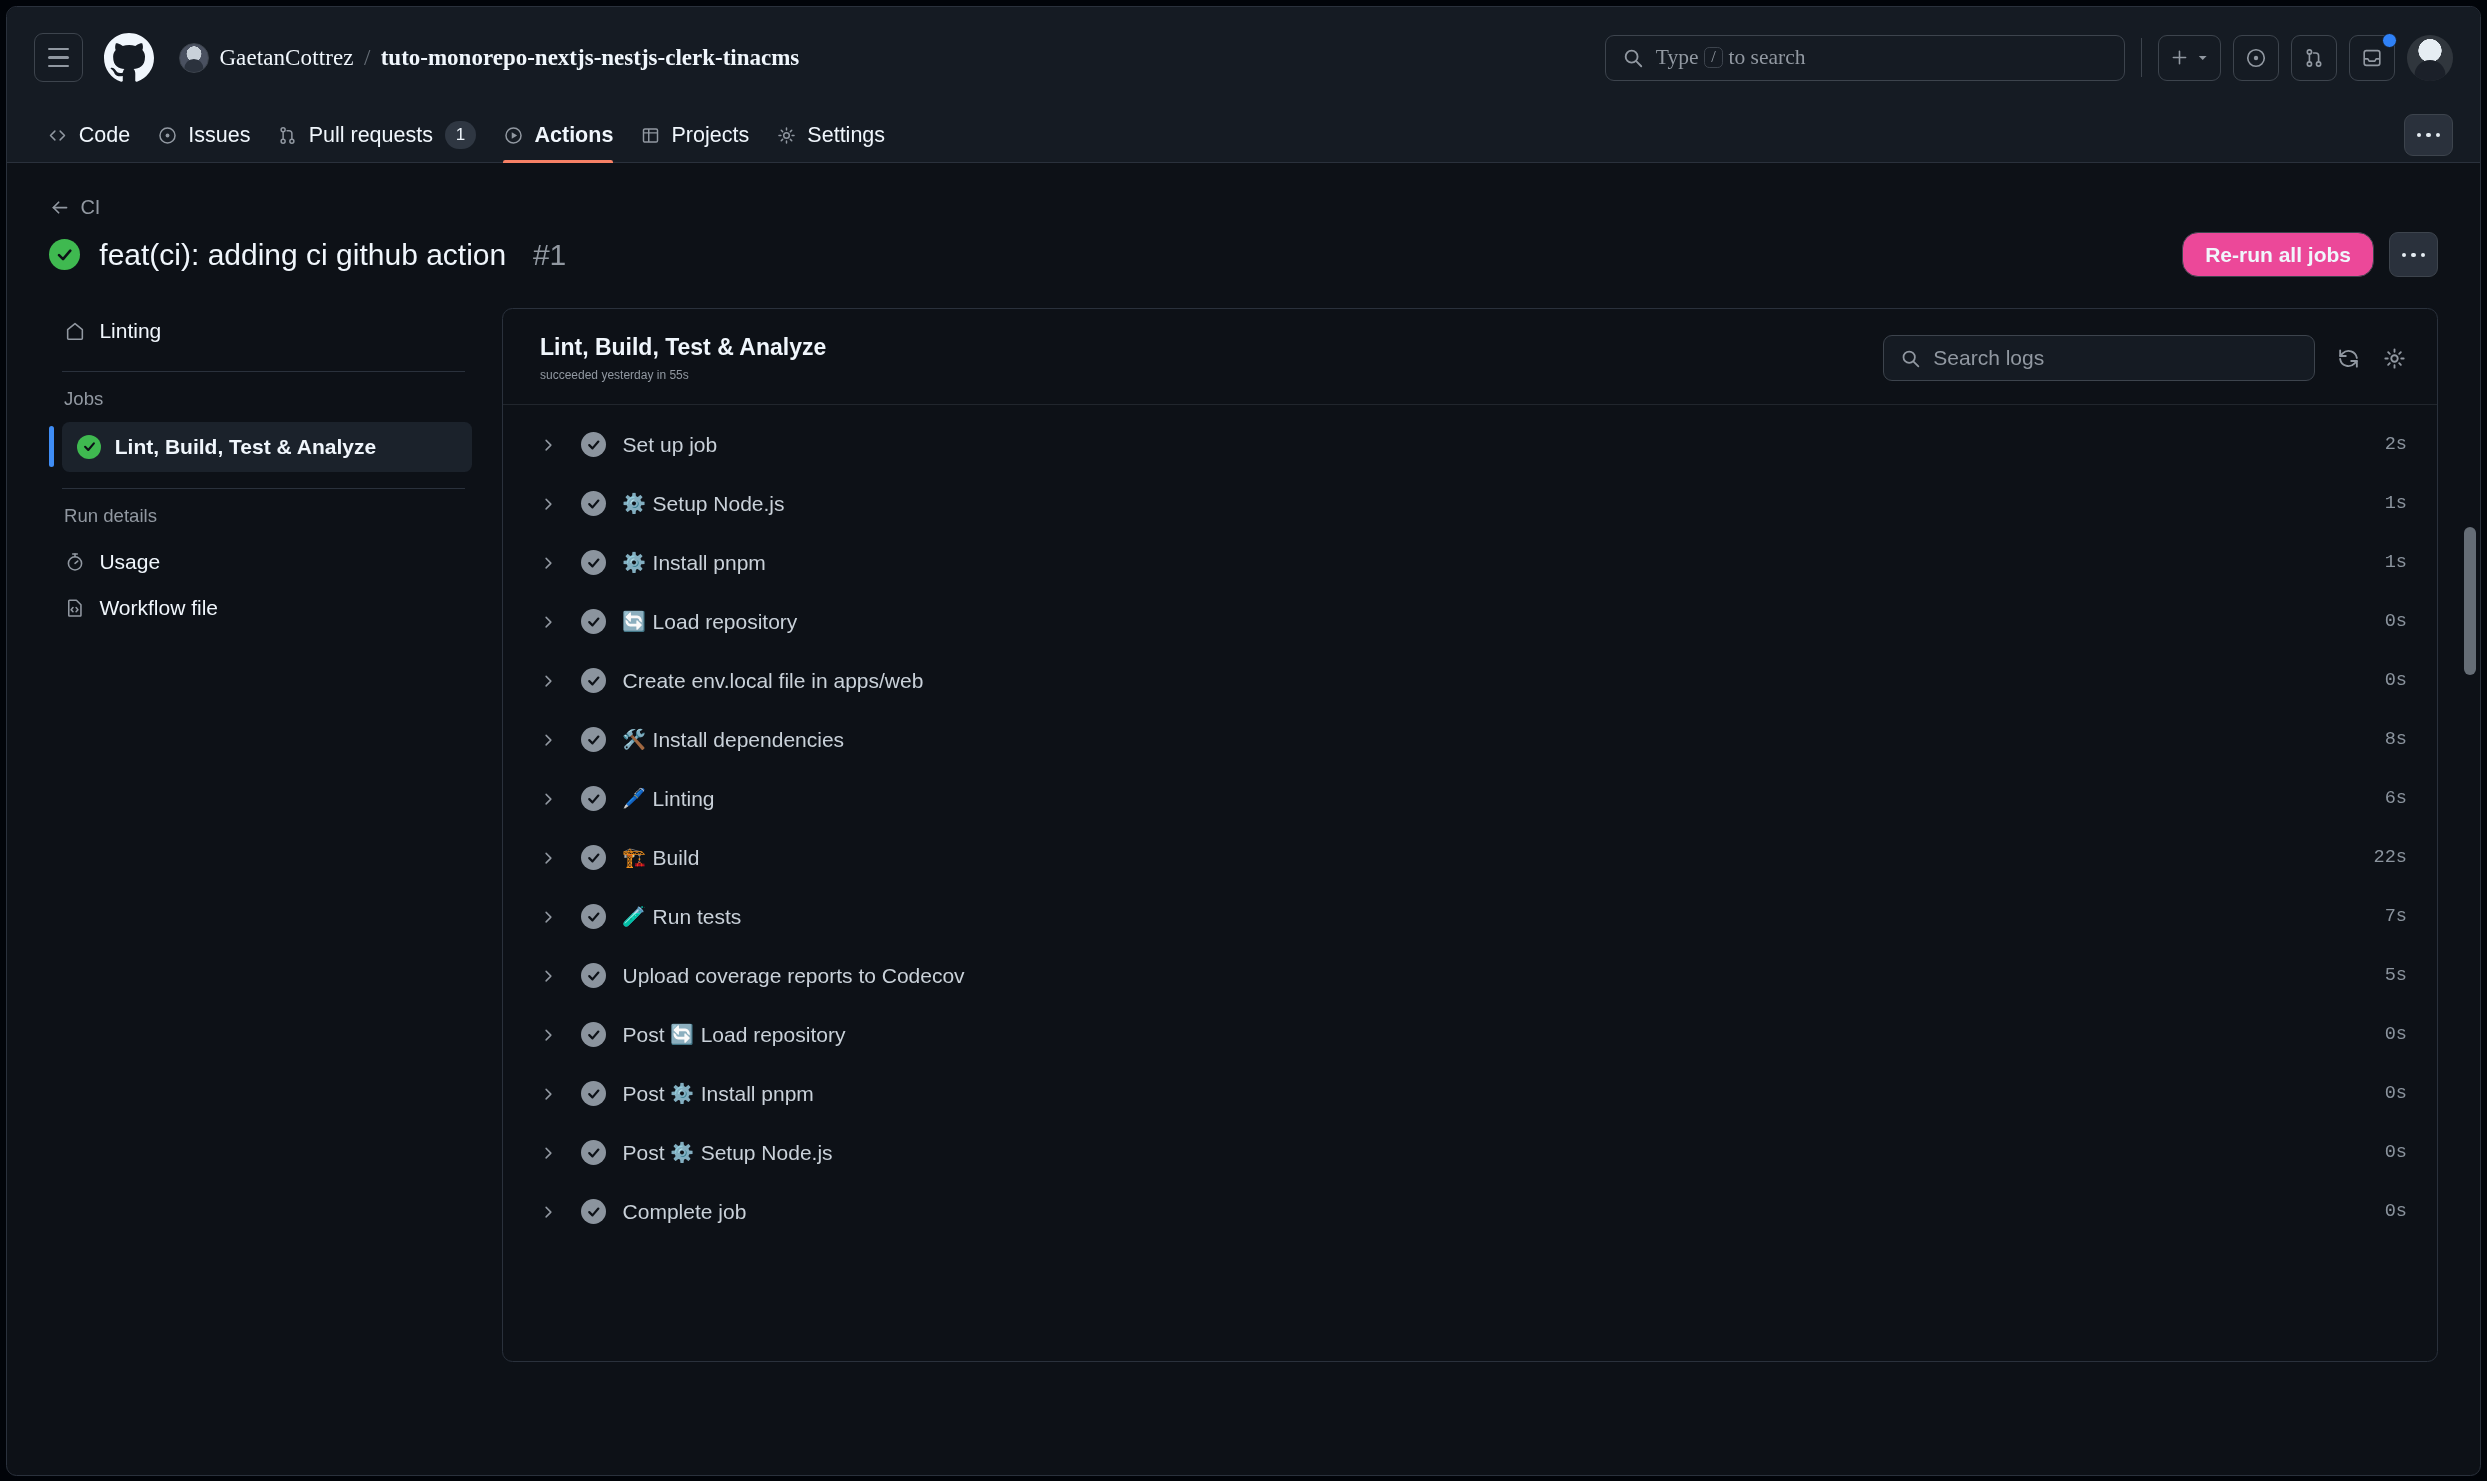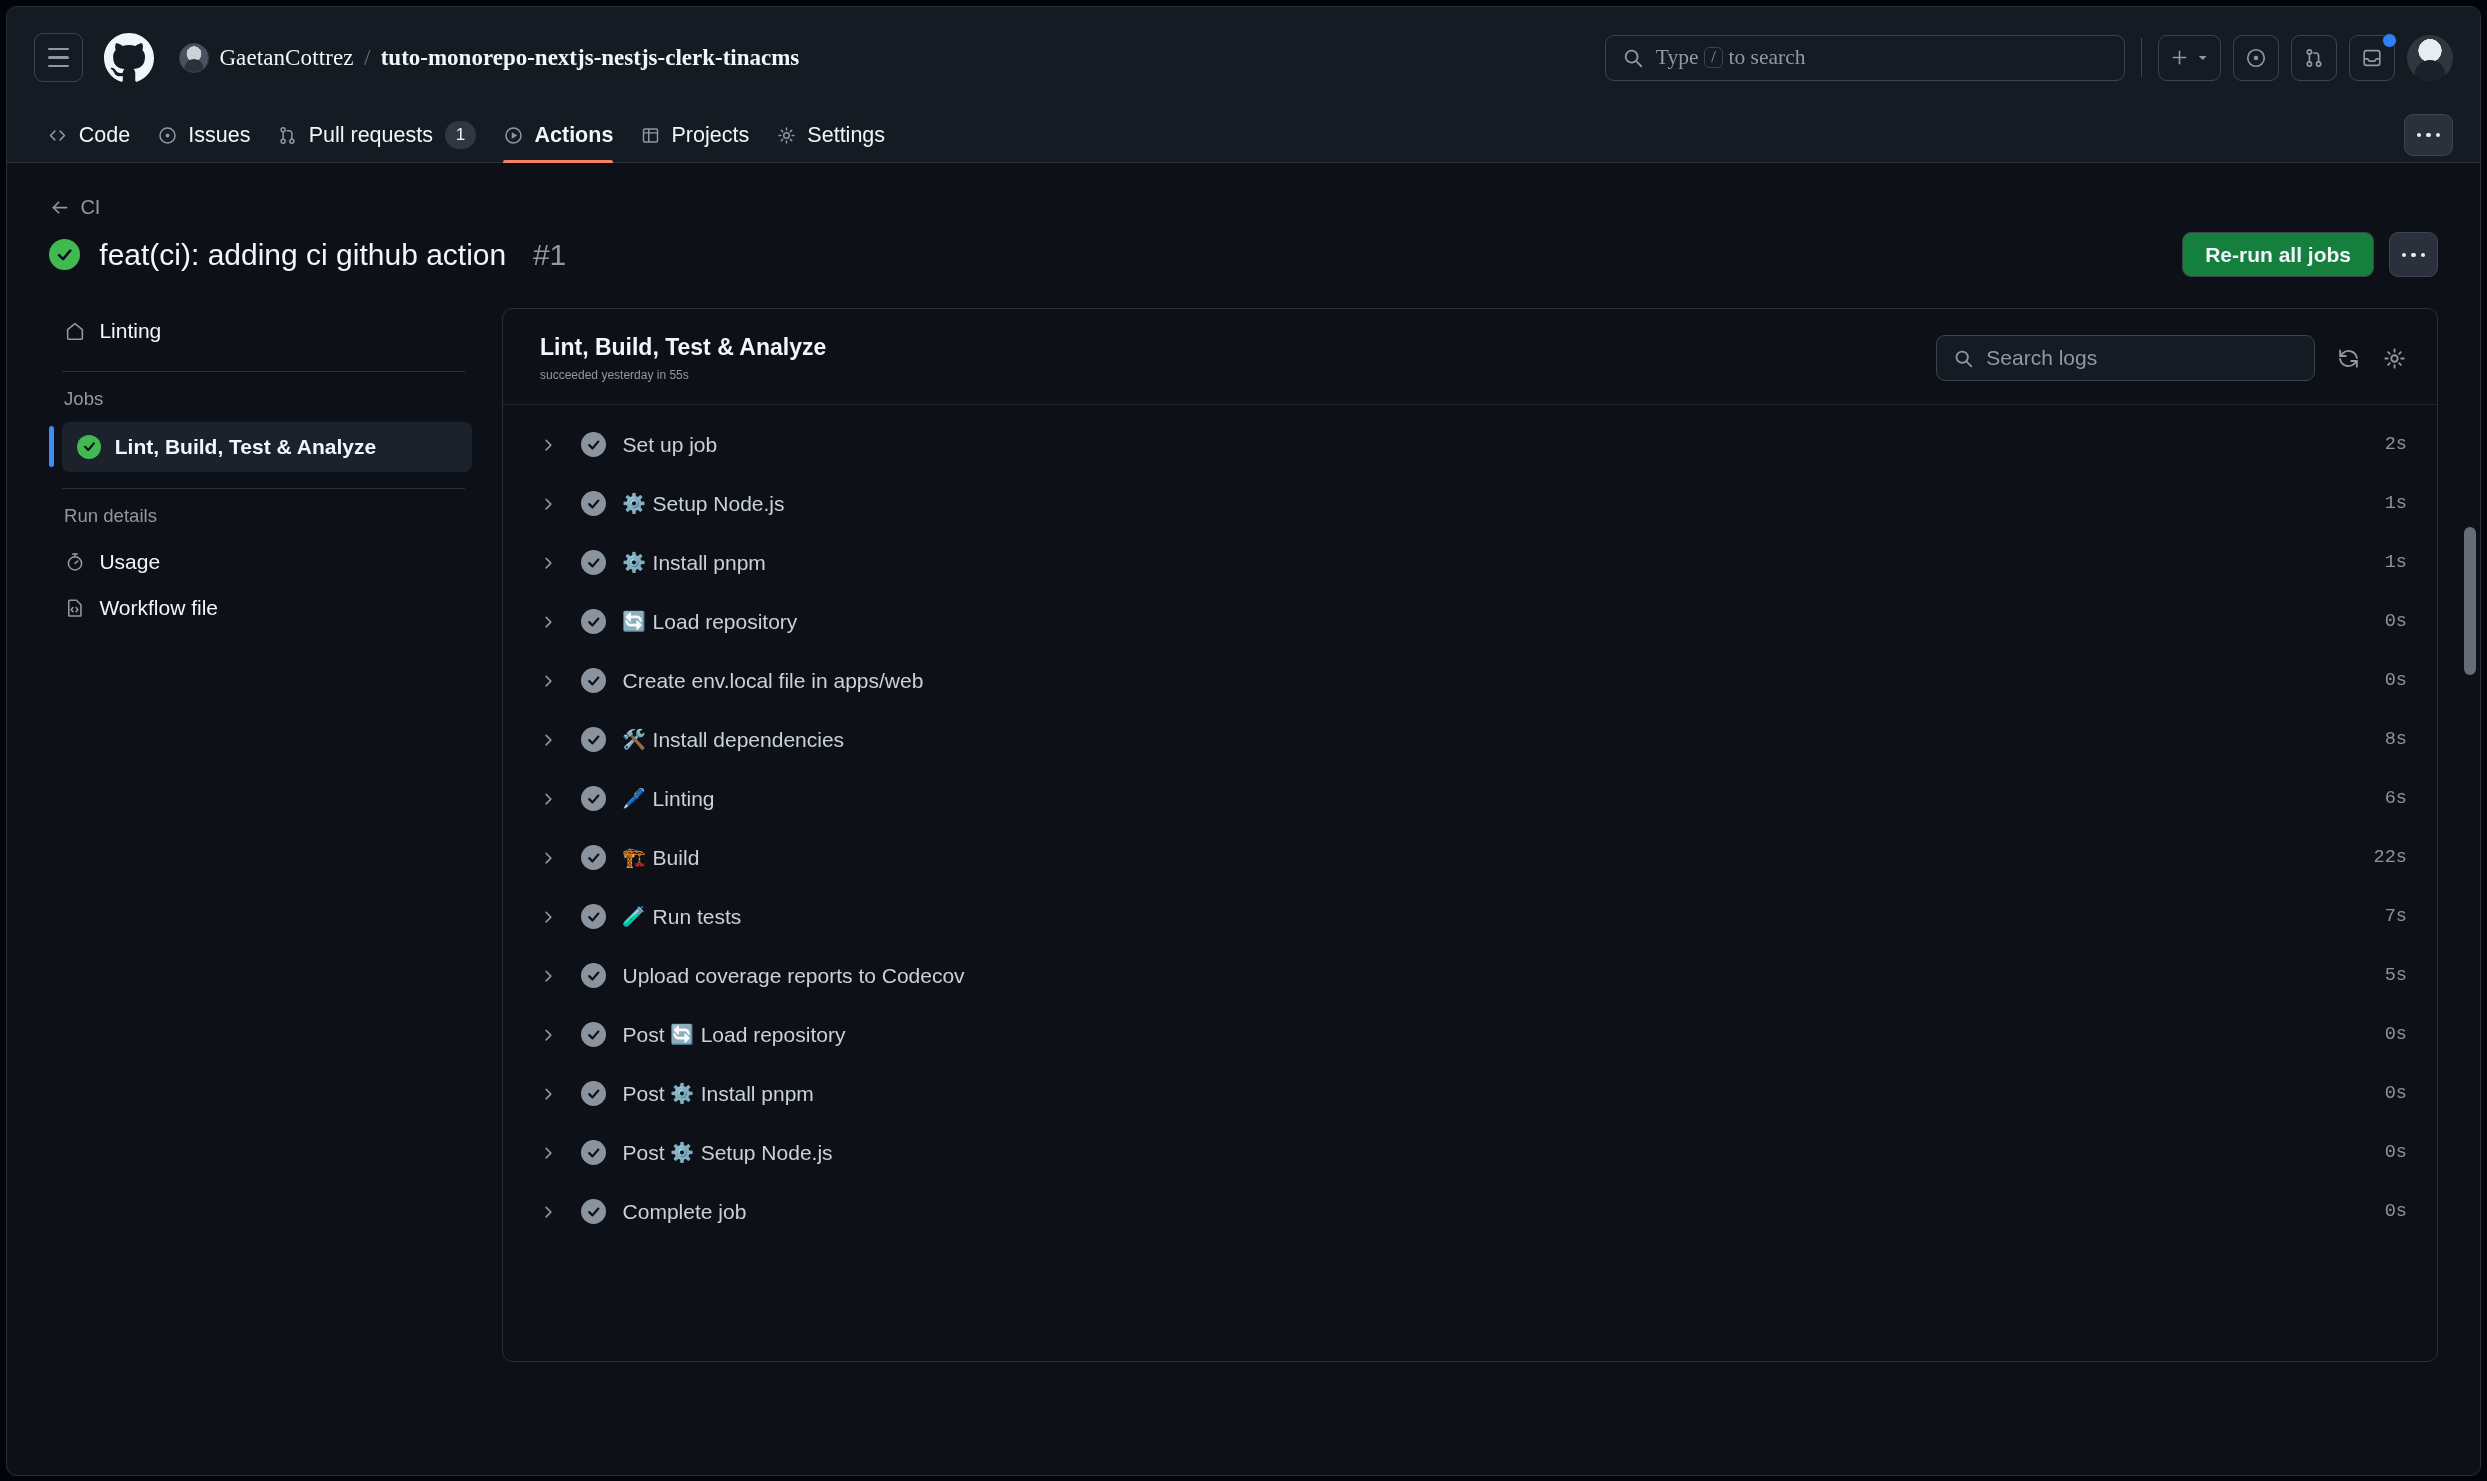--- a/index.html
+++ b/index.html
@@ -126,22 +126,22 @@
   .run-title-row { display: flex; align-items: center; gap: 19.3px; }
   .check-green {
     width: 31px; height: 31px; border-radius: 50%; background: #3fb950;
     display: flex; align-items: center; justify-content: center; flex: none;
   }
   .check-green svg { stroke: #0d1117; stroke-width: 3.2; fill: none; }
   .run-title { font-size: 30px; color: #f0f6fc; font-weight: normal; }
   .run-num { font-size: 30px; color: #9198a1; font-weight: normal; margin-left: 7.4px; }
   .run-actions { margin-left: auto; display: flex; align-items: center; gap: 15px; }
   .btn {
-    height: 45px; padding: 16px 22px; border-radius: 9px;
-    background: #15803d; border: 0.7px solid #3d444d; color: #f0f6fc;
+    height: 45px; padding: 16px 22px; border-radius: 16px;
+    background: #ec4899; border: 0.7px solid #3d444d; color: #f0f6fc;
     font-size: 21px; font-weight: bold; display: flex; align-items: center; cursor: pointer;
     font-family: "Liberation Sans", sans-serif;
   }
   .btn-dots {
     width: 49px; height: 45px; border-radius: 9px;
     background: #2a313c; border: 0.7px solid #3d444d;
     display: flex; align-items: center; justify-content: center; gap: 5.2px; cursor: pointer;
   }
   .btn-dots i { width: 4.5px; height: 4.5px; border-radius: 50%; background: #e6edf3; display: block; }
 
@@ -183,21 +183,21 @@
   }
   .log-head {
     display: flex; align-items: center;
     padding: 25px 30px 22px 37px;
     border-bottom: 0.7px solid #21262d;
   }
   .log-title { font-size: 23px; color: #f0f6fc; font-weight: bold; }
   .log-sub { font-size: 12px; color: #9198a1; margin-top: 6.7px; }
   .log-head-right { margin-left: auto; display: flex; align-items: center; gap: 21px; }
   .log-search {
-    width: 379px; height: 46px;
+    width: 432px; height: 46px;
     background: #151b23; border: 0.7px solid #3d444d; border-radius: 9px;
     display: flex; align-items: center; padding: 0 16.3px; gap: 12px; cursor: text;
   }
   .log-search .ph { font-size: 21px; color: #9198a1; }
   .log-icon { cursor: pointer; display: flex; align-items: center; }
   .log-icon svg { stroke: #9198a1; fill: none; stroke-width: 1.8; }
 
   .steps { padding: 10.4px 0 45px 0; }
   .step-row {
     display: flex; align-items: center;

